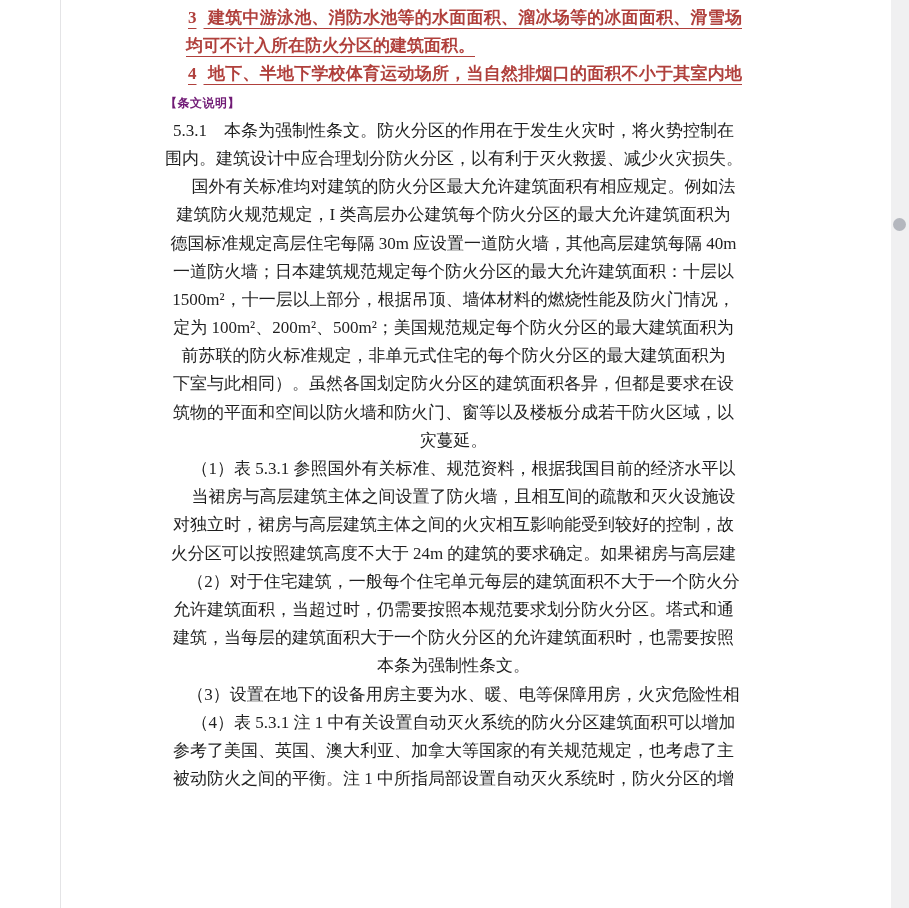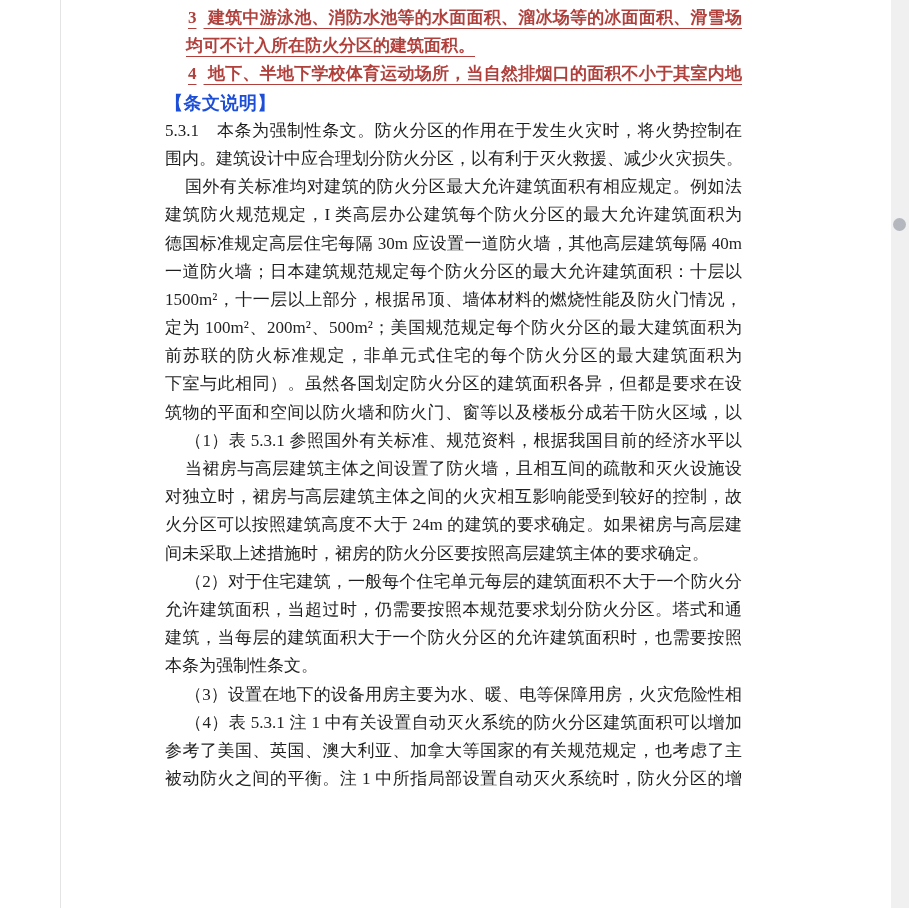--- a/index.html
+++ b/index.html
@@ -30,24 +30,24 @@
   }
   .ln{
     height:28.2px;line-height:28.2px;font-size:17px;white-space:nowrap;
     text-align:left;
   }
   .ln.jf{
     white-space:normal;overflow:hidden;
     text-align:justify;text-align-last:justify;text-justify:inter-character;
   }
   .ln.indent{text-indent:20px;}
-  .ln.body-line{color:var(--ink);}
+  .ln.body-line{color:var(--ink);text-align:center;}
   .ln.header-line{
     font-family:"Liberation Sans","DejaVu Sans",sans-serif;
-    font-weight:700;color:#1d4ed8;font-size:18px;letter-spacing:.5px;
+    font-weight:700;color:#701a75;font-size:12px;letter-spacing:.5px;
   }
   .ln.clause-line{
     color:var(--red);font-weight:700;margin-left:23px;font-size:17px;
   }
   .ln.clause-cont{margin-left:21px;}
   .ln.clause-line .u{
     text-decoration:underline;
     text-decoration-color:var(--red);
     text-decoration-thickness:1.4px;
     text-underline-offset:5px;
@@ -68,25 +68,25 @@
     <div class="ln body-line">围内。建筑设计中应合理划分防火分区，以有利于灭火救援、减少火灾损失。</div>
     <div class="ln body-line jf indent">国外有关标准均对建筑的防火分区最大允许建筑面积有相应规定。例如法国高层</div>
     <div class="ln body-line jf">建筑防火规范规定，I 类高层办公建筑每个防火分区的最大允许建筑面积为 750m²；</div>
     <div class="ln body-line jf">德国标准规定高层住宅每隔 30m 应设置一道防火墙，其他高层建筑每隔 40m 应设置</div>
     <div class="ln body-line jf">一道防火墙；日本建筑规范规定每个防火分区的最大允许建筑面积：十层以下部分</div>
     <div class="ln body-line jf">1500m²，十一层以上部分，根据吊顶、墙体材料的燃烧性能及防火门情况，分别规</div>
     <div class="ln body-line jf">定为 100m²、200m²、500m²；美国规范规定每个防火分区的最大建筑面积为 1400m²；</div>
     <div class="ln body-line jf">前苏联的防火标准规定，非单元式住宅的每个防火分区的最大建筑面积为 500m²（地</div>
     <div class="ln body-line jf">下室与此相同）。虽然各国划定防火分区的建筑面积各异，但都是要求在设计中将建</div>
     <div class="ln body-line jf">筑物的平面和空间以防火墙和防火门、窗等以及楼板分成若干防火区域，以便控制火</div>
+    <div class="ln body-line">灾蔓延。</div>
     <div class="ln body-line jf indent">（1）表 5.3.1 参照国外有关标准、规范资料，根据我国目前的经济水平以及灭火</div>
     <div class="ln body-line jf indent">当裙房与高层建筑主体之间设置了防火墙，且相互间的疏散和灭火设施设置均相</div>
     <div class="ln body-line jf">对独立时，裙房与高层建筑主体之间的火灾相互影响能受到较好的控制，故裙房的防</div>
     <div class="ln body-line jf">火分区可以按照建筑高度不大于 24m 的建筑的要求确定。如果裙房与高层建筑主体</div>
-    <div class="ln body-line">间未采取上述措施时，裙房的防火分区要按照高层建筑主体的要求确定。</div>
     <div class="ln body-line jf indent">（2）对于住宅建筑，一般每个住宅单元每层的建筑面积不大于一个防火分区的</div>
     <div class="ln body-line jf">允许建筑面积，当超过时，仍需要按照本规范要求划分防火分区。塔式和通廊式住宅</div>
     <div class="ln body-line jf">建筑，当每层的建筑面积大于一个防火分区的允许建筑面积时，也需要按照本规范要</div>
     <div class="ln body-line">本条为强制性条文。</div>
     <div class="ln body-line jf indent">（3）设置在地下的设备用房主要为水、暖、电等保障用房，火灾危险性相对较</div>
     <div class="ln body-line jf indent">（4）表 5.3.1 注 1 中有关设置自动灭火系统的防火分区建筑面积可以增加的规定，</div>
     <div class="ln body-line jf">参考了美国、英国、澳大利亚、加拿大等国家的有关规范规定，也考虑了主动防火与</div>
     <div class="ln body-line jf">被动防火之间的平衡。注 1 中所指局部设置自动灭火系统时，防火分区的增加面积可</div>
   </div>
 

